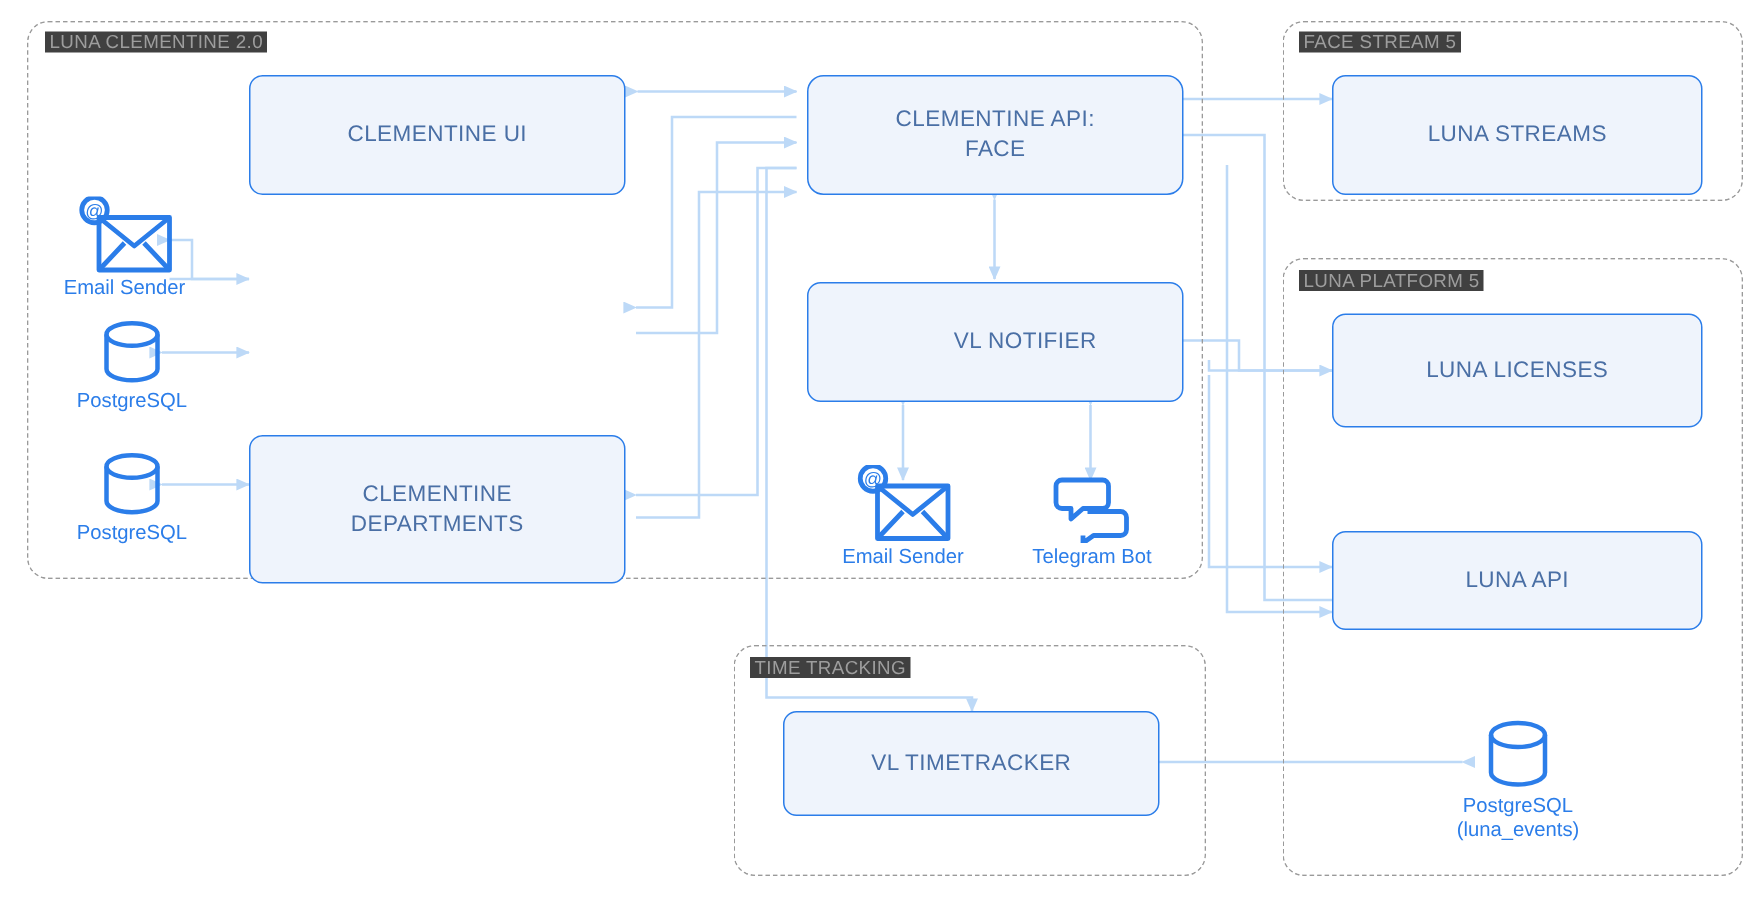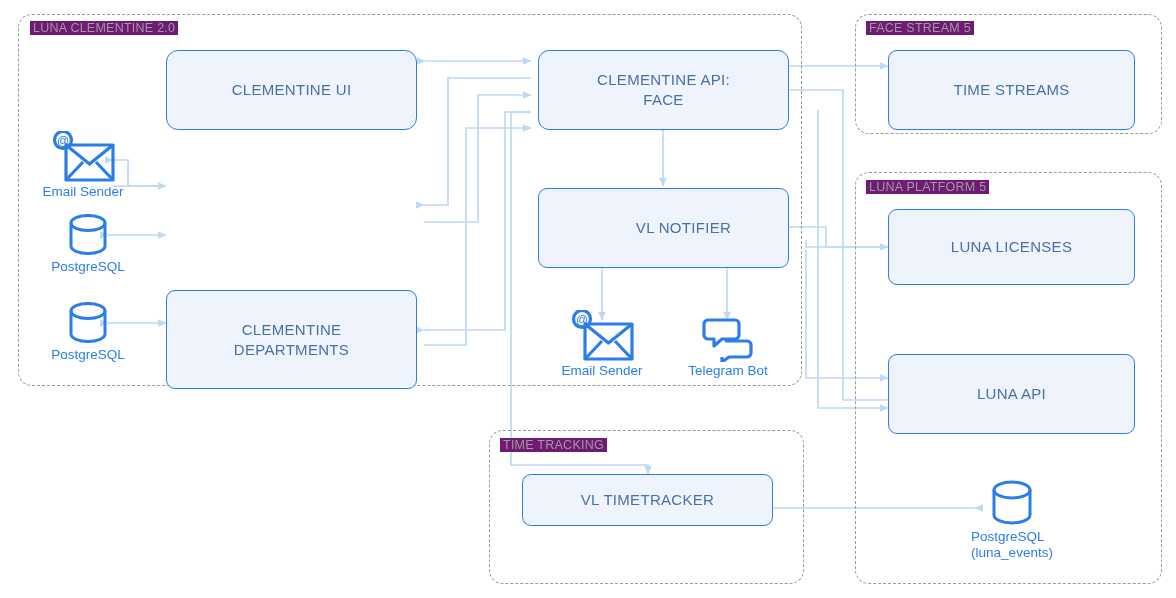--- a/index.html
+++ b/index.html
@@ -3,31 +3,31 @@
 <meta charset="utf-8">
 <style>
   html,body{margin:0;padding:0;background:#ffffff;}
   body{width:1176px;height:598px;position:relative;overflow:hidden;
        font-family:"Liberation Sans","DejaVu Sans",sans-serif;}
   #canvas{position:absolute;left:0;top:0;width:1176px;height:598px;}
 
   
   .group{position:absolute;border:1.6px dashed #9a9a9a;border-radius:14px;box-sizing:border-box;}
   .group-label{position:absolute;font-size:12.5px;color:#9d9d9d;letter-spacing:.25px;
-               white-space:nowrap;background:#701a75;padding:0 3px;}
+               white-space:nowrap;background:#404040;padding:0 3px;}
 
   
   .box{position:absolute;box-sizing:border-box;border:1.8px solid #2b7de9;
        border-radius:9px;background:#eff4fc;display:flex;align-items:center;
        justify-content:center;text-align:center;}
   .box-label{font-size:15px;color:#4a6fa5;line-height:1.32;letter-spacing:.3px;}
 
   
   .node{position:absolute;display:flex;flex-direction:column;align-items:center;}
-  .node-label{font-size:13.5px;color:#2b7de9;line-height:1.18;
+  .node-label{font-size:13.5px;color:#2b7de9;line-height:1.18;text-align:center;
               white-space:nowrap;margin-top:1px;}
   .node-icon{display:block;}
 
   
   #wires{position:absolute;left:0;top:0;width:1176px;height:598px;pointer-events:none;}
   .layer-boxes{position:absolute;left:0;top:0;width:1176px;height:598px;}
 </style>
 </head>
 <body>
 
@@ -91,21 +91,21 @@
 
     <div class="group" style="left:855px;top:14px;width:307px;height:120px;"></div>
     <div class="group-label" style="left:866px;top:21px;">FACE STREAM 5</div>
 
     <div class="group" style="left:855px;top:172px;width:307px;height:412px;"></div>
     <div class="group-label" style="left:866px;top:180px;">LUNA PLATFORM 5</div>
 
     <div class="group" style="left:489px;top:430px;width:315px;height:154px;"></div>
     <div class="group-label" style="left:500px;top:438px;">TIME TRACKING</div>
 
-    <div class="box" style="left:166px;top:50px;width:251px;height:80px;border-radius:12px;">
+    <div class="box" style="left:166px;top:50px;width:251px;height:80px;">
       <span class="box-label">CLEMENTINE UI</span>
     </div>
 
 
     <div class="box" style="left:166px;top:290px;width:251px;height:99px;">
       <span class="box-label">
         <span>CLEMENTINE</span><br>
         <span>DEPARTMENTS</span>
       </span>
     </div>
@@ -114,33 +114,33 @@
       <span class="box-label">
         <span>CLEMENTINE API:</span><br>
         <span>FACE</span>
       </span>
     </div>
 
     <div class="box" style="left:538px;top:188px;width:251px;height:80px;padding-left:40px;">
       <span class="box-label">VL NOTIFIER</span>
     </div>
 
-    <div class="box" style="left:522px;top:474px;width:251px;height:52px;justify-content:center;">
+    <div class="box" style="left:522px;top:474px;width:251px;height:70px;justify-content:center;">
       <span class="box-label">VL TIMETRACKER</span>
     </div>
 
     <div class="box" style="left:888px;top:50px;width:247px;height:80px;">
-      <span class="box-label">TIME STREAMS</span>
+      <span class="box-label">LUNA STREAMS</span>
     </div>
 
     <div class="box" style="left:888px;top:209px;width:247px;height:76px;">
       <span class="box-label">LUNA LICENSES</span>
     </div>
 
-    <div class="box" style="left:888px;top:354px;width:247px;height:80px;">
+    <div class="box" style="left:888px;top:354px;width:247px;height:66px;">
       <span class="box-label">LUNA API</span>
     </div>
 
     <div class="node" style="left:34px;top:131px;width:98px;">
       <svg class="node-icon" width="66" height="52" viewBox="0 0 66 52">
         <g fill="none" stroke="#2b7de9" stroke-width="3.2" stroke-linejoin="round">
           <rect x="16" y="14" width="47" height="35"></rect>
           <path d="M16,14 L39.5,33 L63,14"></path>
           <path d="M16,49 L33,31 M63,49 L46,31"></path>
           <circle cx="13" cy="9" r="8.5"></circle>

